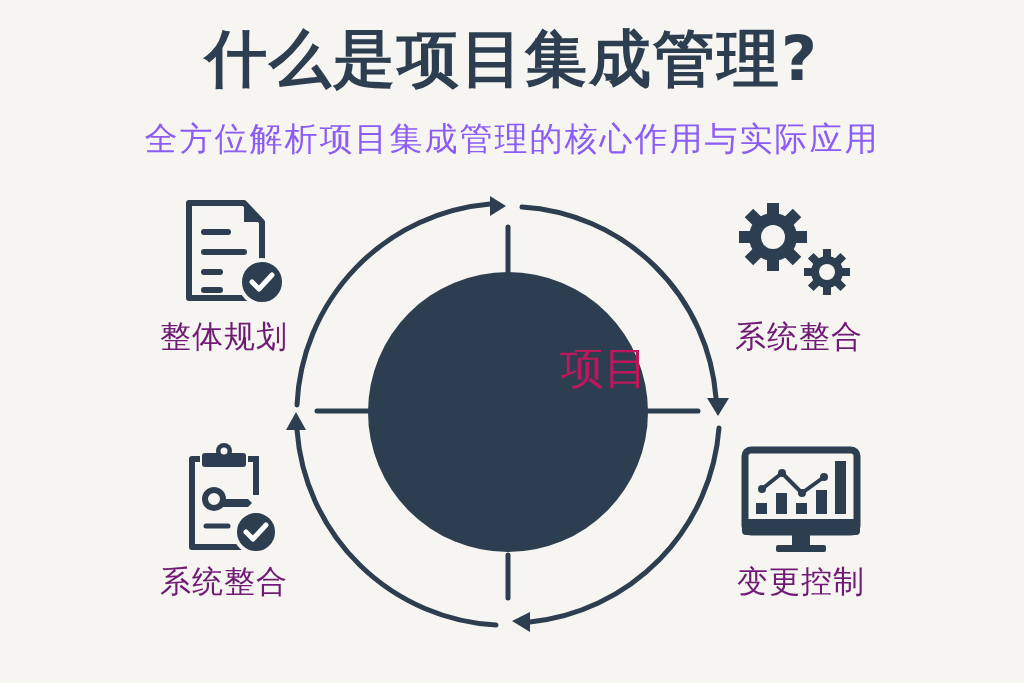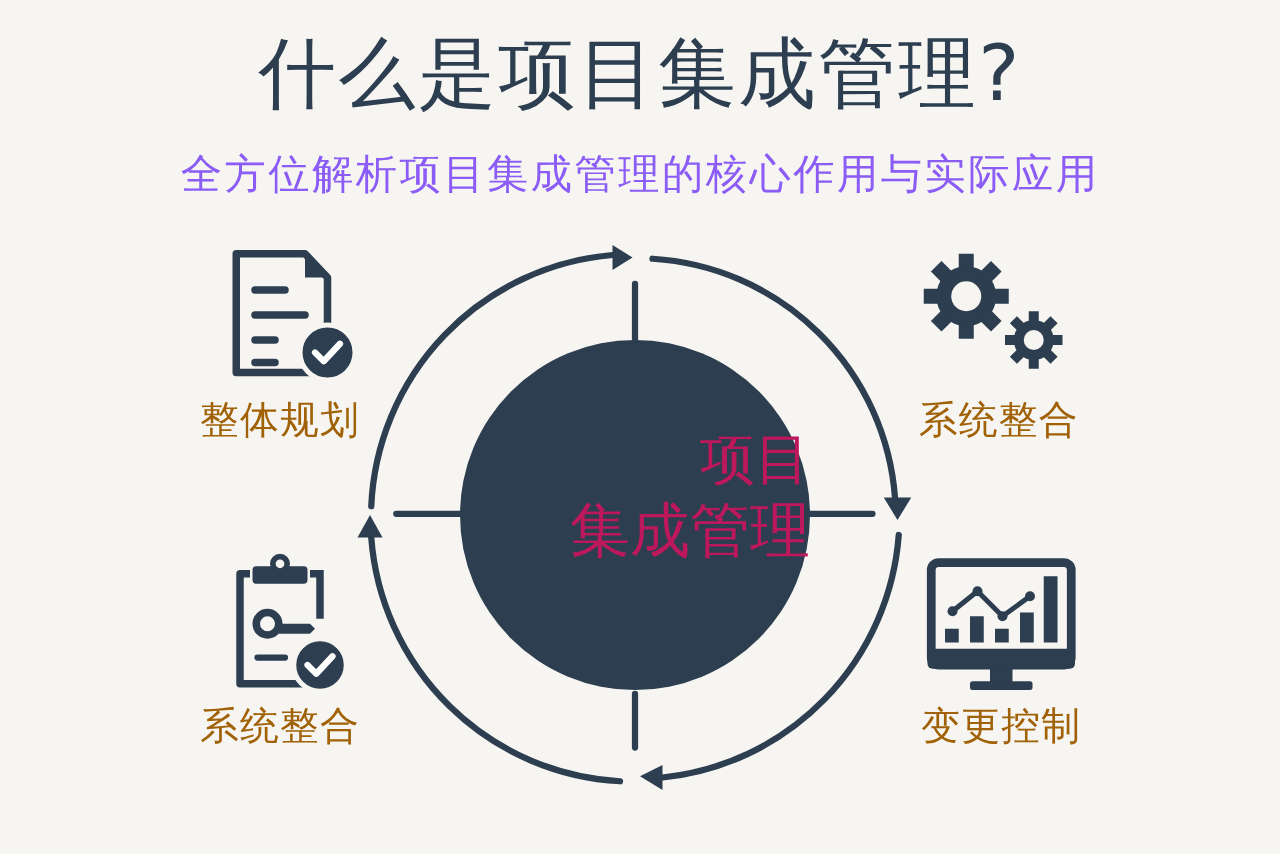--- a/index.html
+++ b/index.html
@@ -1,23 +1,23 @@
 <!DOCTYPE html>
 <html><head>
 <meta charset="utf-8">
 <style>
   html,body{margin:0;padding:0;}
   body{width:1024px;height:683px;background:#f6f5f1;position:relative;overflow:hidden;font-family:"DejaVu Sans","Liberation Sans",sans-serif;color:#2c3e50;}
-  .title{position:absolute;left:0;right:0;top:28px;text-align:center;font-size:62px;font-weight:normal;color:#2c3e50;letter-spacing:2px;line-height:1;}
+  .title{position:absolute;left:0;right:0;top:28px;text-align:center;font-size:62px;font-weight:bold;color:#2c3e50;letter-spacing:2px;line-height:1;}
   .subtitle{position:absolute;left:0;right:0;top:122px;text-align:center;font-size:33px;color:#8b5cf6;letter-spacing:2px;line-height:1;}
   svg.diagram{position:absolute;left:0;top:0;}
   .center-text{position:absolute;left:368px;top:340px;width:280px;text-align:right;color:#be185d;font-weight:normal;line-height:1.25;}
   .center-text .l1{font-size:44px;display:block;}
   .center-text .l2{font-size:48px;display:block;}
-  .label{position:absolute;font-size:31px;color:#a16207;line-height:1;letter-spacing:1px;}
+  .label{position:absolute;font-size:31px;color:#701a75;line-height:1;letter-spacing:1px;}
 </style>
 </head>
 <body>
 
 <div class="title">什么是项目集成管理?</div>
 <div class="subtitle">全方位解析项目集成管理的核心作用与实际应用</div>
 
 <svg class="diagram" width="1024" height="683">
   <g fill="none" stroke="#2c3e50" stroke-width="5" stroke-linecap="round">
 
@@ -103,19 +103,18 @@
     <polyline points="20,42 40,26 60,46 82,30" fill="none" stroke="#2c3e50" stroke-width="4" stroke-linejoin="round"></polyline>
     <circle cx="20" cy="42" r="4" fill="#2c3e50"></circle>
     <circle cx="40" cy="26" r="4" fill="#2c3e50"></circle>
     <circle cx="60" cy="46" r="4" fill="#2c3e50"></circle>
     <circle cx="82" cy="30" r="4" fill="#2c3e50"></circle>
   </g>
 </svg>
 
 <div class="center-text">
   <span class="l1">项目</span>
-  <span class="l2">集成管理</span>
 </div>
 
 <div class="label" style="left:160px;top:321px;">整体规划</div>
 <div class="label" style="left:735px;top:321px;">系统整合</div>
 <div class="label" style="left:160px;top:566px;">系统整合</div>
 <div class="label" style="left:737px;top:566px;">变更控制</div>
 
 </body></html>

